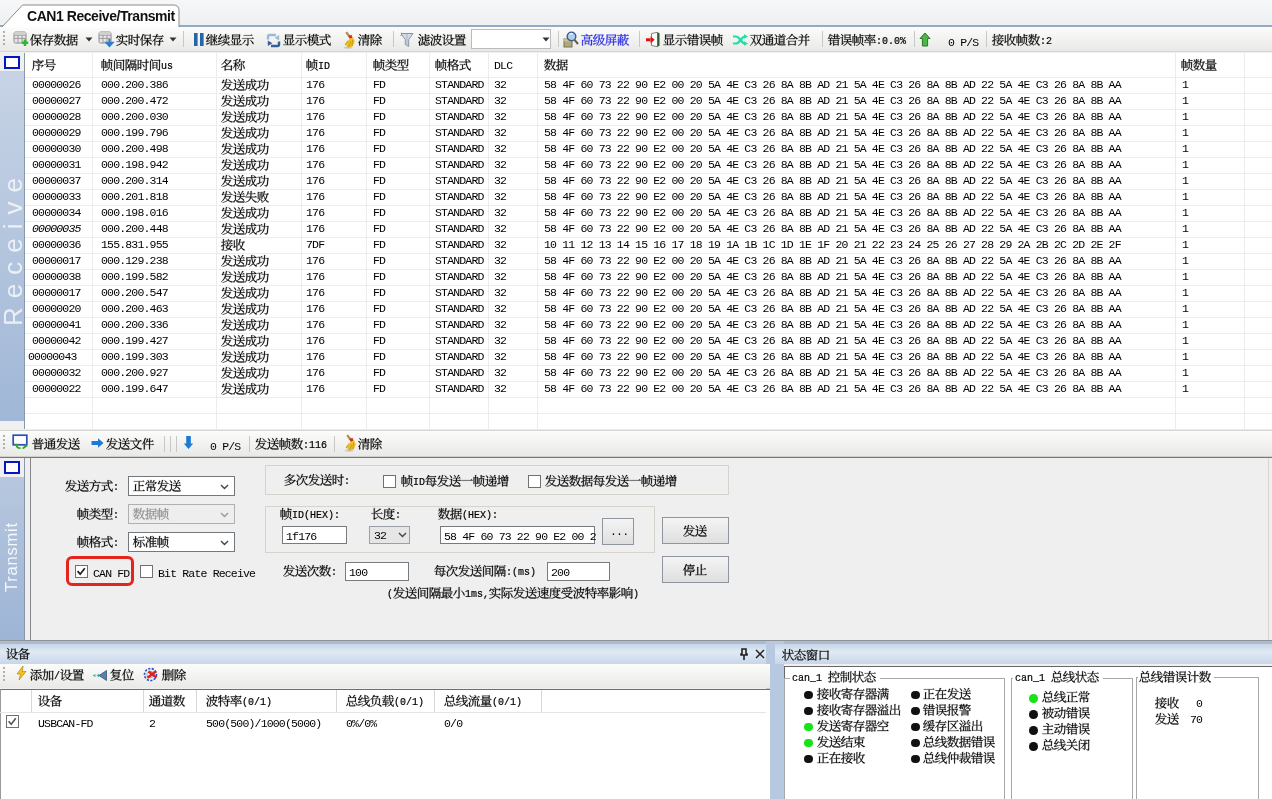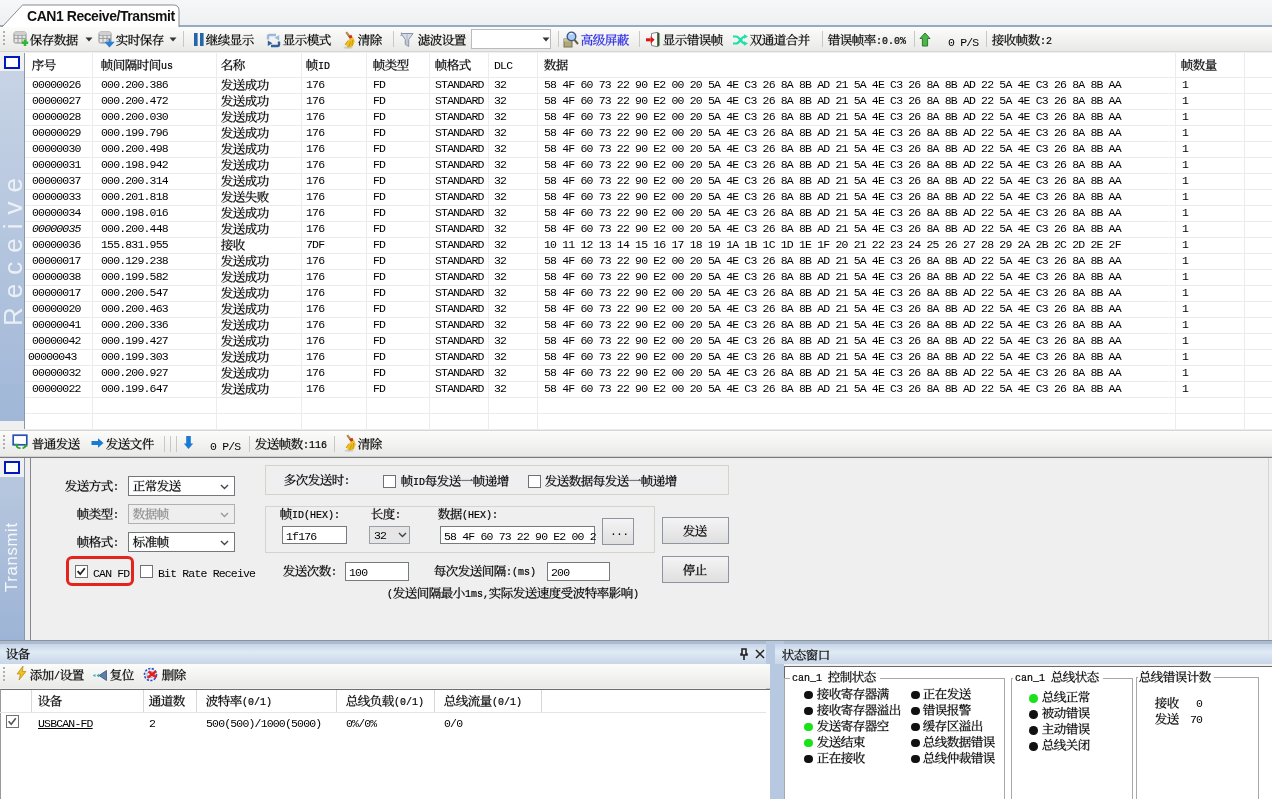--- a/index.html
+++ b/index.html
@@ -983,21 +983,21 @@
         <use href="#g6d41" x="24"></use>
         <use href="#g91cf" x="36"></use>
         <text x="48" y="10.1" textLength="30" lengthAdjust="spacingAndGlyphs">(0/1)</text>
       </svg>
     </div>
 <div style="left:0px;top:712px;width:766px;height:1px;background:#e4e4e4"></div>
 <svg class="i" style="left:6px;top:715px" width="13" height="13" viewBox="0 0 13 13">
       <rect x="0.5" y="0.5" width="12" height="12" fill="#fff" stroke="#707070"></rect>
       <path d="M2.6 6.2l2.6 3 4.6-6" stroke="#555" stroke-width="1.6" fill="none"></path>
     </svg>
-<div class="m" style="left:38px;top:717px;text-decoration:underline;">USBCAN-FD</div>
+<div class="m" style="left:38px;top:717px;">USBCAN-FD</div>
 <div class="m" style="left:149px;top:717px;">2</div>
 <div class="m" style="left:206px;top:717px;">500(500)/1000(5000)</div>
 <div class="m" style="left:346px;top:717px;">0%/0%</div>
 <div class="m" style="left:444px;top:717px;">0/0</div>
 <div style="left:784px;top:666px;width:488px;height:133px;background:#fff;border-left:1px solid #686868;border-top:1px solid #686868"></div>
 <div style="left:784px;top:678px;width:221px;height:130px;border:1px solid #a8a8a8"></div>
 <div style="left:790px;top:671px;width:90px;background:#fff;height:13px"></div>
 <div class="c" style="left:792px;top:671px;">
       <svg width="84" height="13" viewBox="0 0 84 13" style="fill:#000;stroke:#000;stroke-width:0.22px;overflow:visible">
         <text x="0" y="10.1" textLength="30" lengthAdjust="spacingAndGlyphs">can_1</text>

